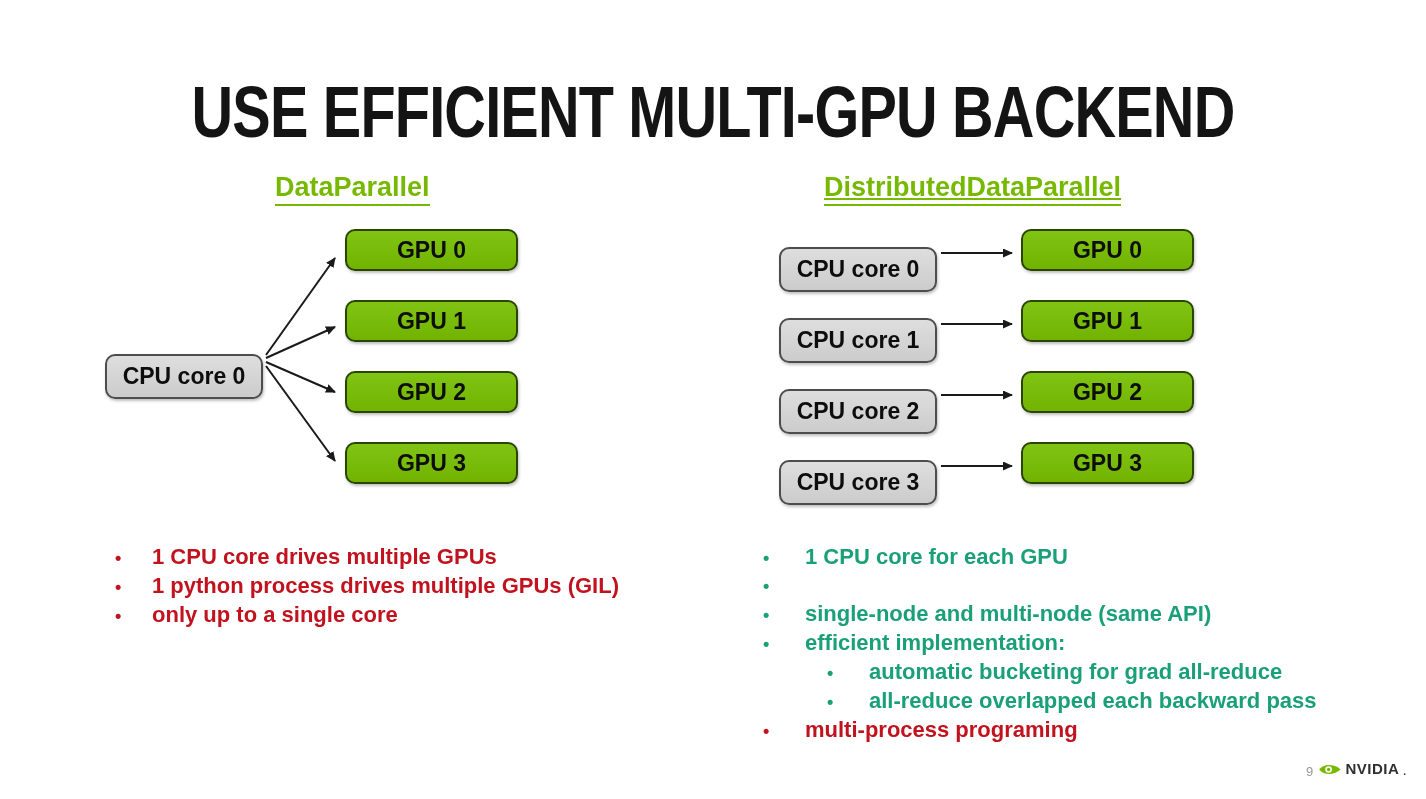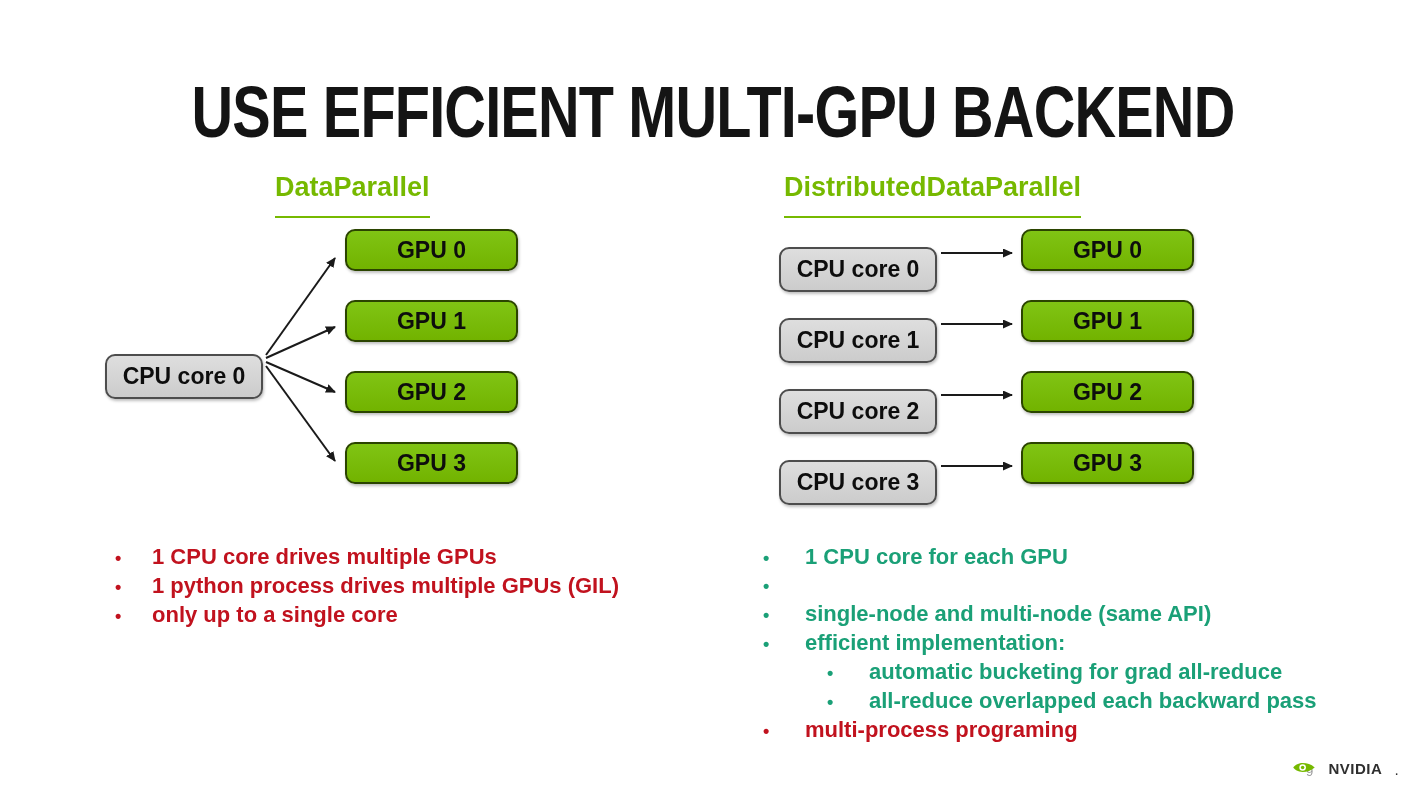--- a/index.html
+++ b/index.html
@@ -28,25 +28,25 @@
     transform-origin: 50% 50%;
     line-height: 1;
   }
 
   .col-heading {
     position: absolute;
     font-size: 27px;
     font-weight: 700;
     color: #76b900;
     border-bottom: 2px solid #76b900;
-    padding-bottom: 13px;
+    padding-bottom: 1px;
     white-space: nowrap;
   }
   .heading-left  { left: 275px; top: 172px; }
-  .heading-right { left: 784px; top: 172px; }
+  .heading-right { left: 824px; top: 172px; text-decoration: underline; }
 
   .dbox {
     position: absolute;
     display: flex;
     align-items: center;
     justify-content: center;
     border-radius: 10px;
     font-size: 23px;
     font-weight: 700;
     color: #0d0d0d;
@@ -111,25 +111,25 @@
   .page-number {
     position: absolute;
     left: 1306px;
     top: 764px;
     font-size: 13px;
     color: #999999;
   }
 
   .logo {
     position: absolute;
-    right: 28px;
+    right: 20px;
     top: 760px;
     display: flex;
-    align-items: flex-start;
-    gap: 13px;
+    align-items: flex-end;
+    gap: 4px;
   }
   .logo-text {
     font-size: 15px;
     font-weight: 700;
     color: #2f2f2f;
     letter-spacing: 0.5px;
   }
   .logo-mark {
     font-size: 10px;
     font-weight: 700;

